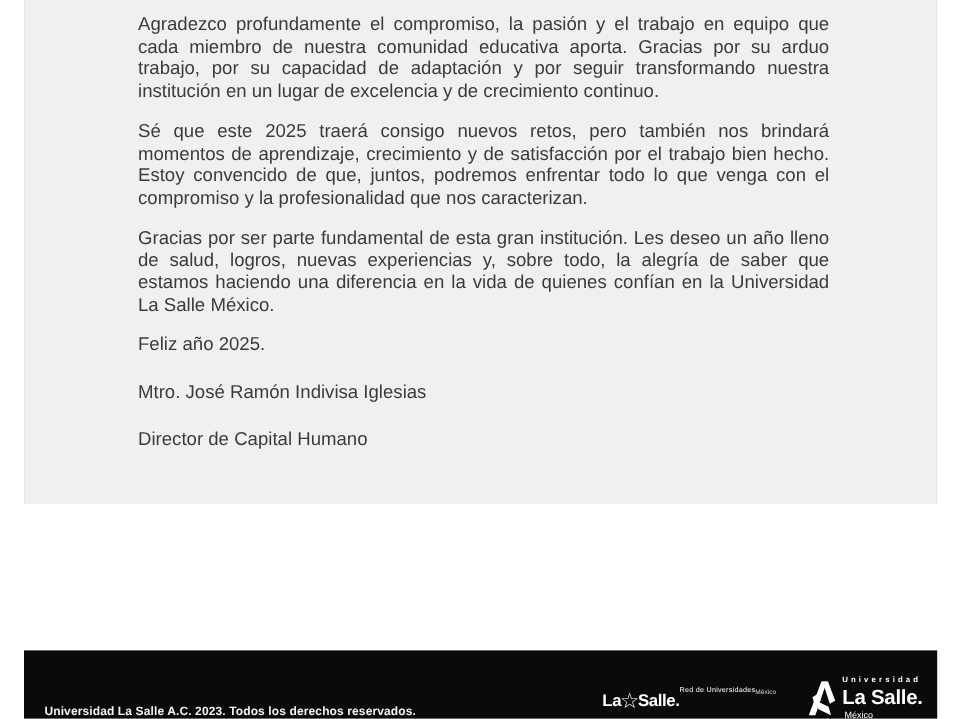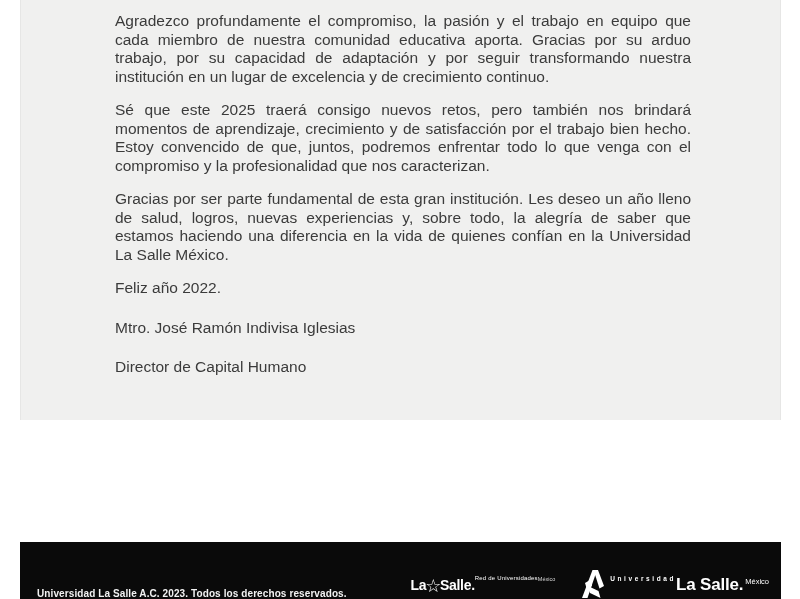--- a/index.html
+++ b/index.html
@@ -100,20 +100,21 @@
   
   .logo-university {
     display: flex;
     align-items: center;
     gap: 5px;
     color: #ffffff;
   }
   .logo-university .emblem svg { display: block; }
   .logo-university .text-stack {
     display: flex;
+    flex-direction: column;
     line-height: 1;
   }
   .logo-university .top {
     font-size: 6.5px;
     font-weight: bold;
     letter-spacing: 2.6px;
     margin-bottom: 2px;
     white-space: nowrap;
   }
   .logo-university .name {
@@ -131,21 +132,21 @@
 </head>
 <body>
 
 <div class="page">
 
   <div class="slide">
     <div class="letter-body">
       <p class="body">Agradezco profundamente el compromiso, la pasión y el trabajo en equipo que cada miembro de nuestra comunidad educativa aporta. Gracias por su arduo trabajo, por su capacidad de adaptación y por seguir transformando nuestra institución en un lugar de excelencia y de crecimiento continuo.</p>
       <p class="body">Sé que este 2025 traerá consigo nuevos retos, pero también nos brindará momentos de aprendizaje, crecimiento y de satisfacción por el trabajo bien hecho. Estoy convencido de que, juntos, podremos enfrentar todo lo que venga con el compromiso y la profesionalidad que nos caracterizan.</p>
       <p class="body last-body">Gracias por ser parte fundamental de esta gran institución. Les deseo un año lleno de salud, logros, nuevas experiencias y, sobre todo, la alegría de saber que estamos haciendo una diferencia en la vida de quienes confían en la Universidad La Salle México.</p>
-      <p class="sig">Feliz año 2022.</p>
+      <p class="sig">Feliz año 2025.</p>
       <p class="sig">Mtro. José Ramón Indivisa Iglesias</p>
       <p class="sig">Director de Capital Humano</p>
     </div>
   </div>
 
   <div class="footer">
     <div class="copyright">Universidad La Salle A.C. 2023. Todos los derechos reservados.</div>
 
     <div class="logos">
 

